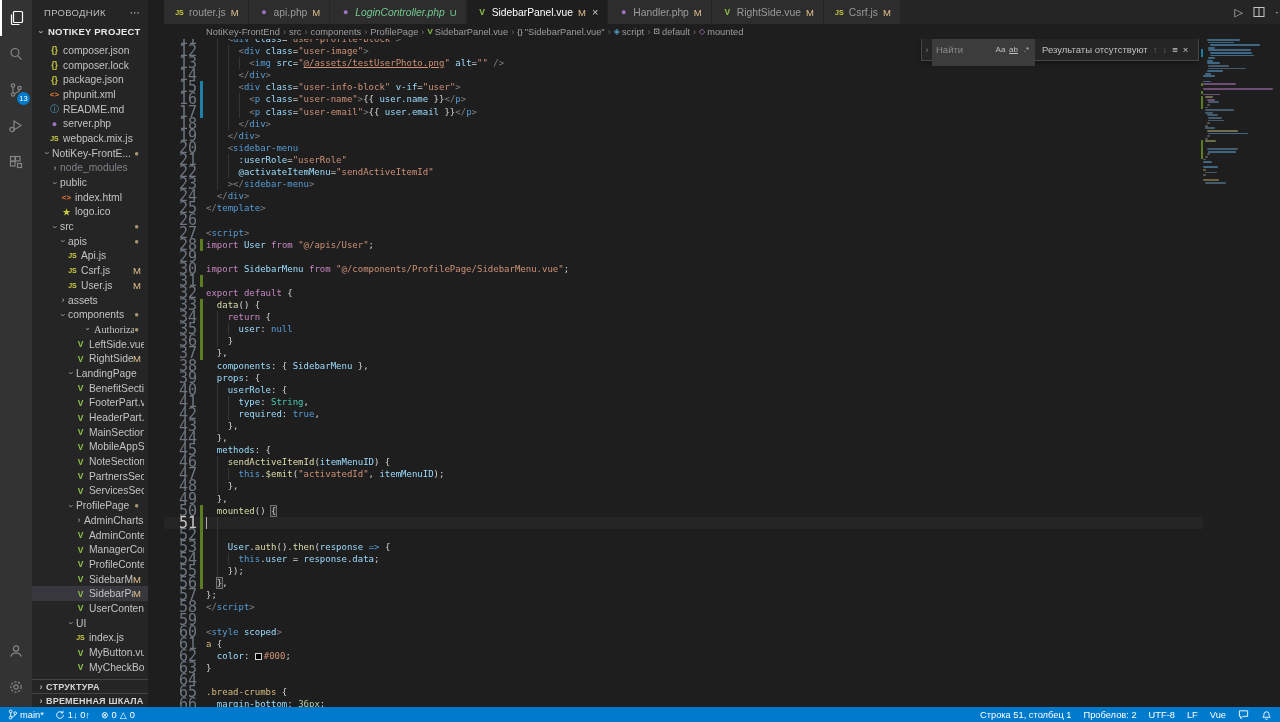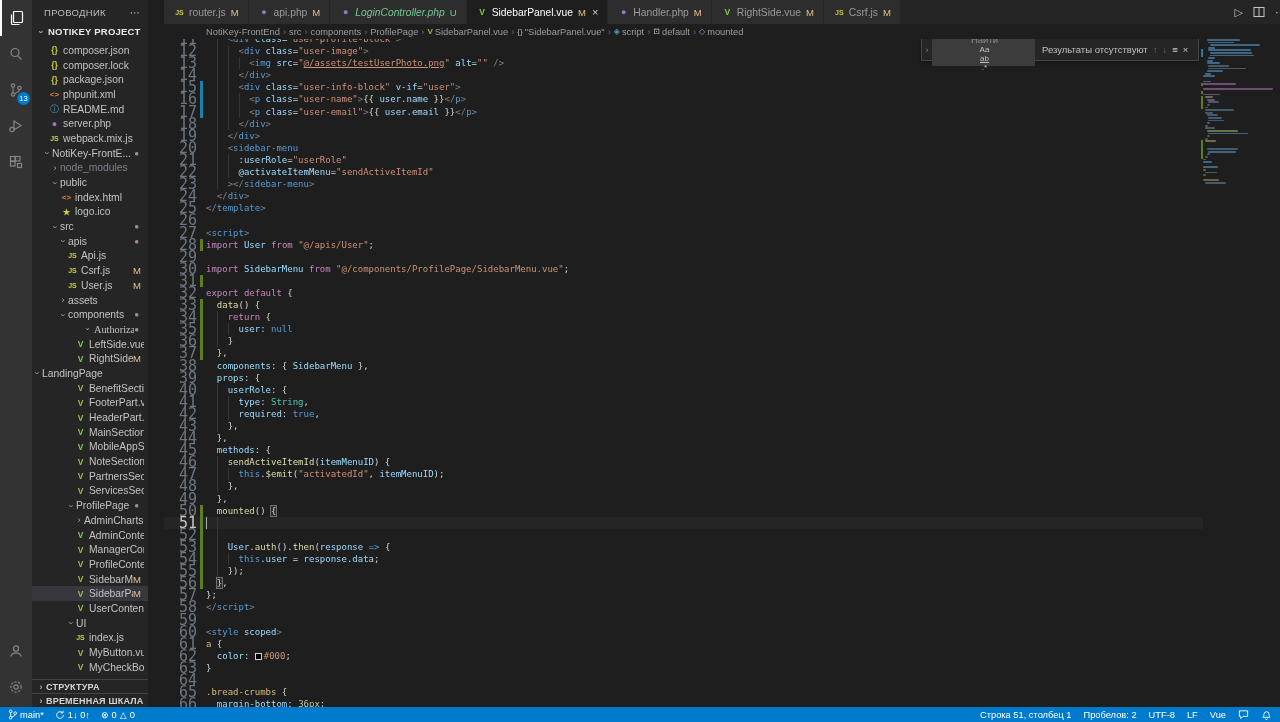--- a/index.html
+++ b/index.html
@@ -89,21 +89,21 @@
   .minimap { position:absolute; top:0; right:10px; width:83px; bottom:0; }
   .mm-line { position:absolute; height:1.8px; border-radius:1px; opacity:.75; }
   .mm-git { position:absolute; left:-2px; width:2px; height:2.6px; }
   .scrollbar { position:absolute; top:0; right:0; width:10px; bottom:0; }
   .sc-thumb { position:absolute; top:0; right:0; width:10px; height:228px; background:rgba(121,121,121,.28); }
 
   
   .find { position:absolute; top:0; right:97px; width:278px; height:22px; background:#252526;
     border:1px solid #454545; border-top:none; display:flex; align-items:center; box-shadow:0 2px 4px rgba(0,0,0,.35); z-index:8; }
   .find-toggle { width:10px; color:#808080; font-size:9px; text-align:center; }
-  .find-input { width:103px; height:32px; background:#3c3c3c; display:flex; align-items:center; padding:0 2px 0 4px;flex-direction:column; }
+  .find-input { width:103px; height:32px; background:#3c3c3c; display:flex; align-items:center; padding:0 2px 0 4px; }
   .find-ph { color:#8b8b8b; font-size:9.5px; flex:1; }
   .find-opt { color:#c0c0c0; font-size:8px; width:13px; text-align:center; }
   .find-opt.word { text-decoration:underline; }
   .find-results { color:#c0c0c0; font-size:9.5px; margin-left:7px; }
   .find-btn { color:#6e6e6e; font-size:9.5px; margin-left:5px; }
   .find-btn.en { color:#c5c5c5; }
 
   
   .statusbar { position:absolute; left:0; bottom:0; width:1280px; height:15px; background:#007acc;
     display:flex; align-items:center; color:#ffffff; font-size:9.3px; padding:0 8px; }
@@ -268,21 +268,21 @@
         </div>
         <div class="ex-row" style="padding-left: 42px;">
           <span class="fi fi-vue">V</span>
           <span class="ex-label">LeftSide.vue</span>
         </div>
         <div class="ex-row" style="padding-left: 42px;">
           <span class="fi fi-vue">V</span>
           <span class="ex-label">RightSide....</span>
           <span class="ex-mod">M</span>
         </div>
-        <div class="ex-row" style="">
+        <div class="ex-row" style="padding-left: 34px;">
           <span class="chev open">›</span>
           <span class="ex-label">LandingPage</span>
         </div>
         <div class="ex-row" style="padding-left: 42px;">
           <span class="fi fi-vue">V</span>
           <span class="ex-label">BenefitSection....</span>
         </div>
         <div class="ex-row" style="padding-left: 42px;">
           <span class="fi fi-vue">V</span>
           <span class="ex-label">FooterPart.vue</span>

